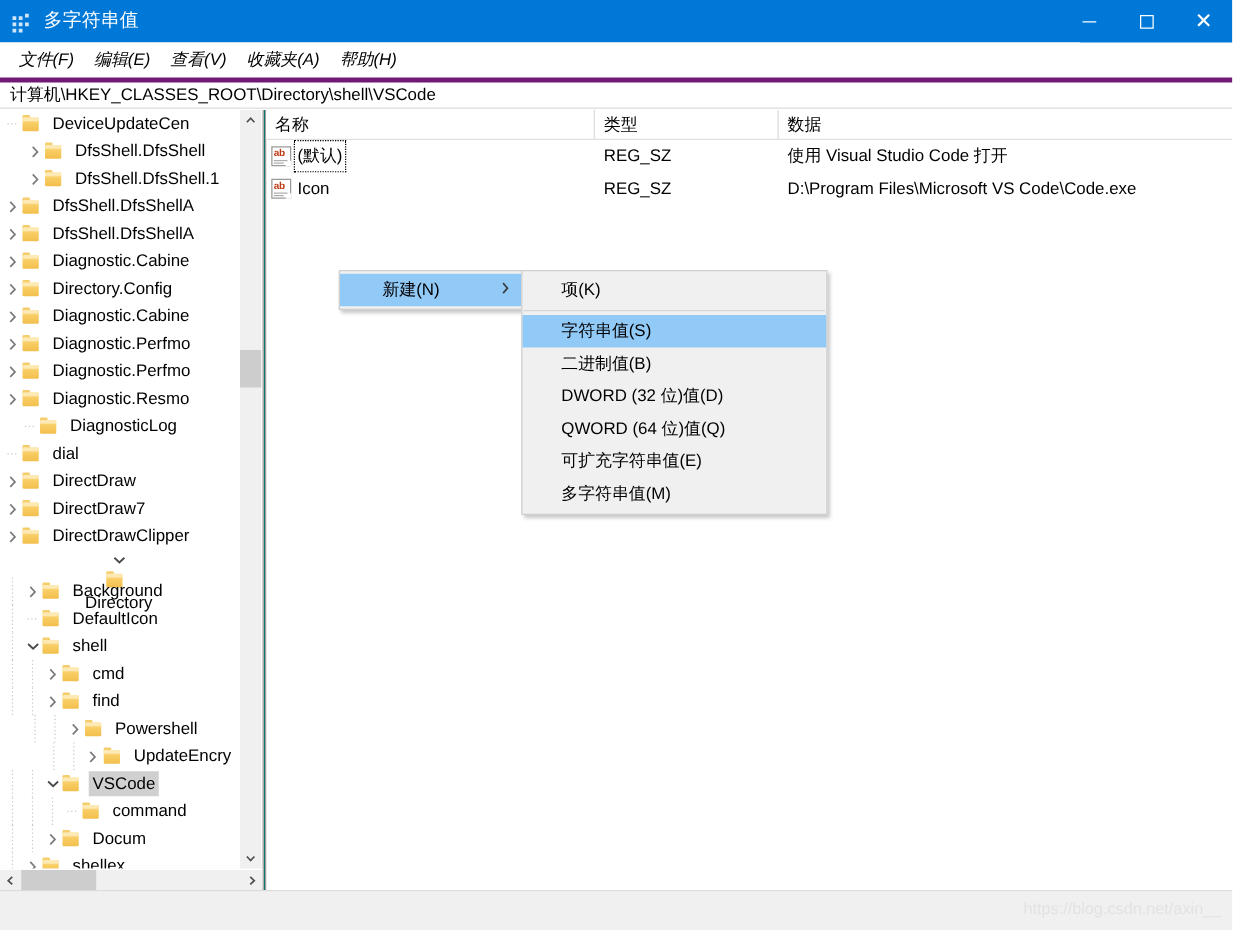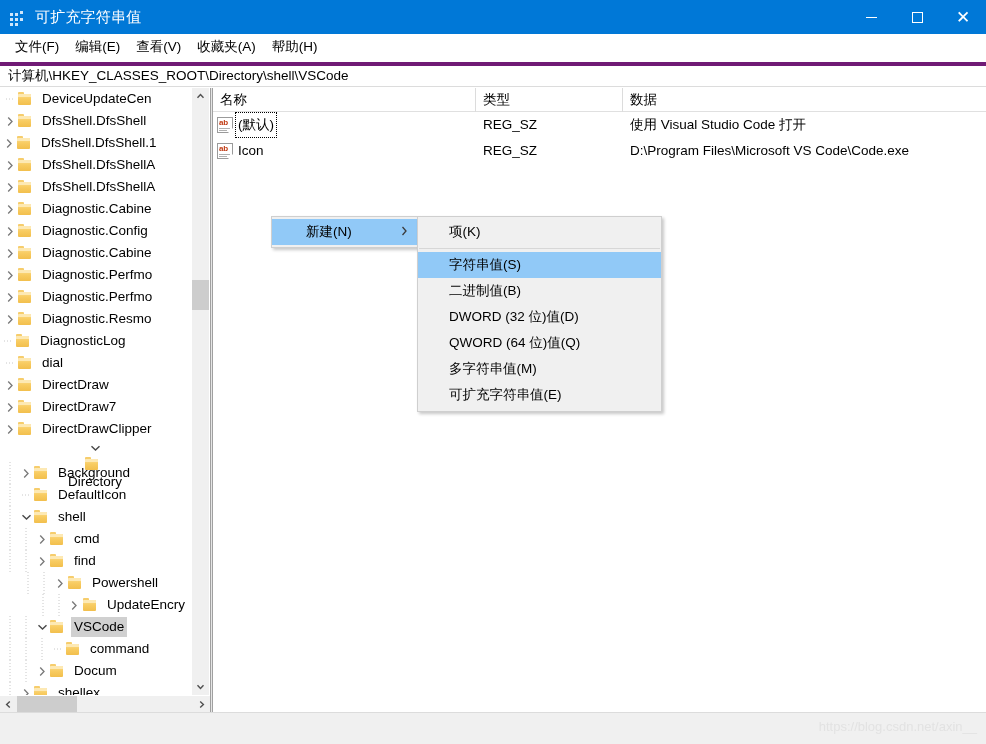--- a/index.html
+++ b/index.html
@@ -43,23 +43,24 @@
     color: #ffffff;
   }
   .min-glyph { width: 11px; height: 1px; background: #fff; display:block; }
   .max-glyph { width: 11px; height: 11px; border: 1px solid #fff; display:block; }
   .close-glyph { font-size: 17px; line-height: 1; font-family: "DejaVu Sans", sans-serif; }
 
   
   .menubar {
     position: absolute; left: 0; top: 34px; width: 864px; height: 28px;
     background: #ffffff;
-    display: flex; align-items: center;
+    display: flex; align-items: flex-end;
     padding-left: 7px;
     border-bottom: 1px solid #ffffff;
+    font-style: italic;
   }
   .menu-item {
     font-size: 13.5px; color: #000000; padding: 3px 8px 4px 8px;
     white-space: nowrap; cursor: default;
   }
 
   
   .addressbar {
     position: absolute; left: 0; top: 62px; width: 986px; height: 25px;
     background: #ffffff;
@@ -67,21 +68,21 @@
     border-bottom: 1px solid #dcdcdc;
     display: flex; align-items: center;
   }
   .address-text {
     font-size: 13.5px; color: #000000; padding-left: 8px; white-space: nowrap;
   }
 
   
   .content {
     position: absolute; left: 0; top: 88px; width: 836px; height: 624px;
-    background: #e5e5e5;
+    background: #0f766e;
     text-decoration: underline;
   }
 
   
   .tree-pane {
     position: absolute; left: 0; top: 0; width: 211px; height: 624px;
     background: #ffffff;
     border-right: 1px solid #a0a0a0;
     overflow: hidden;
   }
@@ -277,21 +278,21 @@
     <div class="title-icon">
       <span class="sq" style="left:0px;top:4px;"></span>
       <span class="sq" style="left:5px;top:4px;"></span>
       <span class="sq" style="left:10px;top:2px;"></span>
       <span class="sq" style="left:0px;top:9px;"></span>
       <span class="sq" style="left:5px;top:9px;"></span>
       <span class="sq" style="left:10px;top:9px;"></span>
       <span class="sq" style="left:0px;top:14px;"></span>
       <span class="sq" style="left:5px;top:14px;"></span>
     </div>
-    <div class="title-text">可扩充字符串值</div>
+    <div class="title-text">多字符串值</div>
     <div class="win-controls">
       <div class="win-btn">
         <span class="min-glyph"></span>
       </div>
       <div class="win-btn">
         <span class="max-glyph"></span>
       </div>
       <div class="win-btn close">
         <span class="close-glyph">✕</span>
       </div>
@@ -320,34 +321,34 @@
                 <line x1="2" y1="11" x2="10" y2="11" stroke="#c8c8c8" stroke-width="1" stroke-dasharray="1,2"></line>
               </svg>
             </span>
             <span class="folder">
               <span class="tab"></span>
               <span class="body"></span>
               <span class="fold"></span>
             </span>
             <span class="label">DeviceUpdateCen</span>
           </div>
-          <div class="tree-row" style="padding-left: 2px;">
+          <div class="tree-row" style="padding-left: 20px;">
             <span class="twisty">
               <svg width="9" height="11" viewBox="0 0 9 11">
                 <polyline points="2.2,1.5 6,5.5 2.2,9.5" fill="none" stroke="#7a7a7a" stroke-width="1.35"></polyline>
               </svg>
             </span>
             <span class="folder">
               <span class="tab"></span>
               <span class="body"></span>
               <span class="fold"></span>
             </span>
             <span class="label">DfsShell.DfsShell</span>
           </div>
-          <div class="tree-row" style="padding-left: 1px;">
+          <div class="tree-row" style="padding-left: 20px;">
             <span class="twisty">
               <svg width="9" height="11" viewBox="0 0 9 11">
                 <polyline points="2.2,1.5 6,5.5 2.2,9.5" fill="none" stroke="#7a7a7a" stroke-width="1.35"></polyline>
               </svg>
             </span>
             <span class="folder">
               <span class="tab"></span>
               <span class="body"></span>
               <span class="fold"></span>
             </span>
@@ -396,21 +397,21 @@
             <span class="twisty">
               <svg width="9" height="11" viewBox="0 0 9 11">
                 <polyline points="2.2,1.5 6,5.5 2.2,9.5" fill="none" stroke="#7a7a7a" stroke-width="1.35"></polyline>
               </svg>
             </span>
             <span class="folder">
               <span class="tab"></span>
               <span class="body"></span>
               <span class="fold"></span>
             </span>
-            <span class="label">Diagnostic.Config</span>
+            <span class="label">Directory.Config</span>
           </div>
           <div class="tree-row" style="padding-left: 2px;">
             <span class="twisty">
               <svg width="9" height="11" viewBox="0 0 9 11">
                 <polyline points="2.2,1.5 6,5.5 2.2,9.5" fill="none" stroke="#7a7a7a" stroke-width="1.35"></polyline>
               </svg>
             </span>
             <span class="folder">
               <span class="tab"></span>
               <span class="body"></span>
@@ -450,21 +451,21 @@
                 <polyline points="2.2,1.5 6,5.5 2.2,9.5" fill="none" stroke="#7a7a7a" stroke-width="1.35"></polyline>
               </svg>
             </span>
             <span class="folder">
               <span class="tab"></span>
               <span class="body"></span>
               <span class="fold"></span>
             </span>
             <span class="label">Diagnostic.Resmo</span>
           </div>
-          <div class="tree-row" style="padding-left: 0;">
+          <div class="tree-row" style="padding-left: 16px;">
             <span class="dashline">
               <svg width="13" height="22" viewBox="0 0 13 22">
                 <line x1="2" y1="11" x2="10" y2="11" stroke="#c8c8c8" stroke-width="1" stroke-dasharray="1,2"></line>
               </svg>
             </span>
             <span class="folder">
               <span class="tab"></span>
               <span class="body"></span>
               <span class="fold"></span>
             </span>
@@ -864,24 +865,24 @@
       <div class="row">
         <span>二进制值(B)</span>
       </div>
       <div class="row">
         <span>DWORD (32 位)值(D)</span>
       </div>
       <div class="row">
         <span>QWORD (64 位)值(Q)</span>
       </div>
       <div class="row">
+        <span>可扩充字符串值(E)</span>
+      </div>
+      <div class="row">
         <span>多字符串值(M)</span>
-      </div>
-      <div class="row">
-        <span>可扩充字符串值(E)</span>
       </div>
     </div>
 
   <div class="statusbar">
     <div class="watermark">https://blog.csdn.net/axin__</div>
   </div>
 
 </div>
 
 </body></html>

